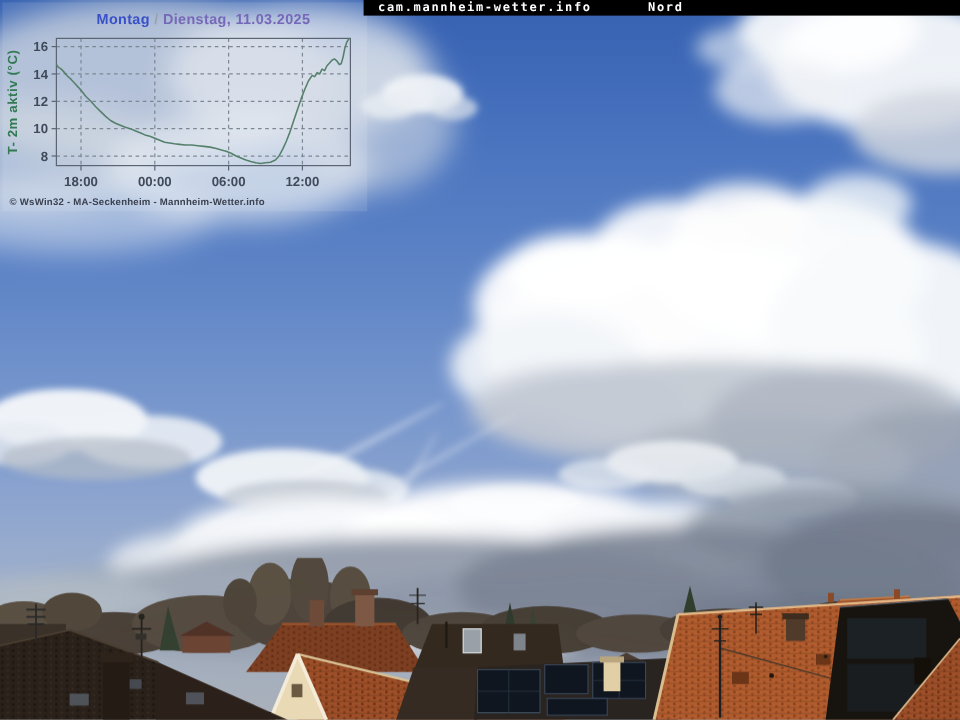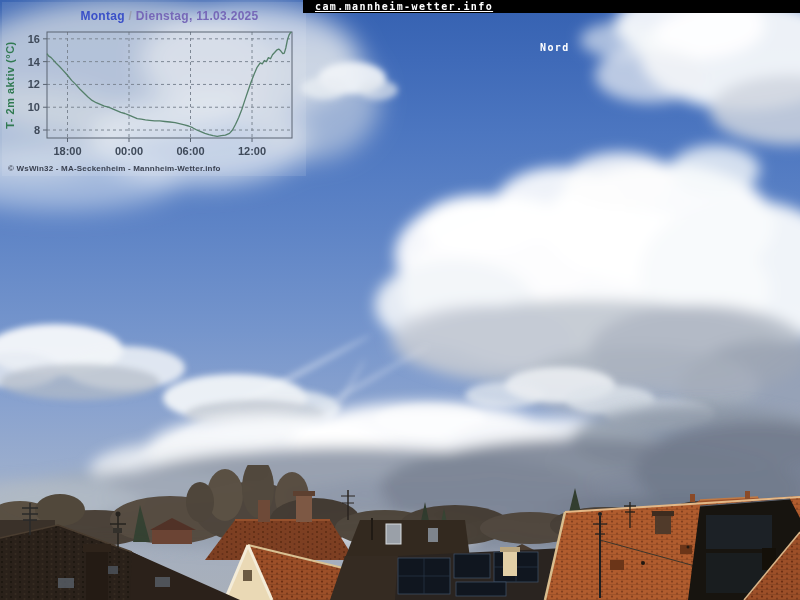--- a/index.html
+++ b/index.html
@@ -16,22 +16,22 @@
   #chart-overlay{position:absolute;left:0;top:0;width:310px;height:180px;}
   .tick{font:bold 11px "Liberation Sans",sans-serif;}
   .title{font:bold 12px "Liberation Sans",sans-serif;letter-spacing:.3px;}
   .ylabel{font:bold 11px "Liberation Sans",sans-serif;letter-spacing:.5px;}
   .copy{font:bold 8px "Liberation Sans",sans-serif;letter-spacing:.2px;}
   
   #top-bar{position:absolute;left:303px;top:0;width:497px;height:13px;
     background:#000;color:#fff;
     font:bold 10px "DejaVu Sans Mono",monospace;letter-spacing:1.4px;}
   #top-bar span{position:absolute;top:0;line-height:13px;white-space:nowrap;}
-  .bar-site{left:12px;text-decoration:underline;}
-  .bar-dir{left:237px;margin-top:41px;}
+  .bar-site{left:12px;}
+  .bar-dir{left:237px;}
   .bar-time{right:3px;}
 </style>
 </head>
 <body>
 
 <div id="stage">
 
   <div id="sky"></div>
 
   <svg id="clouds" width="800" height="600" viewBox="0 0 800 600" aria-hidden="true">

